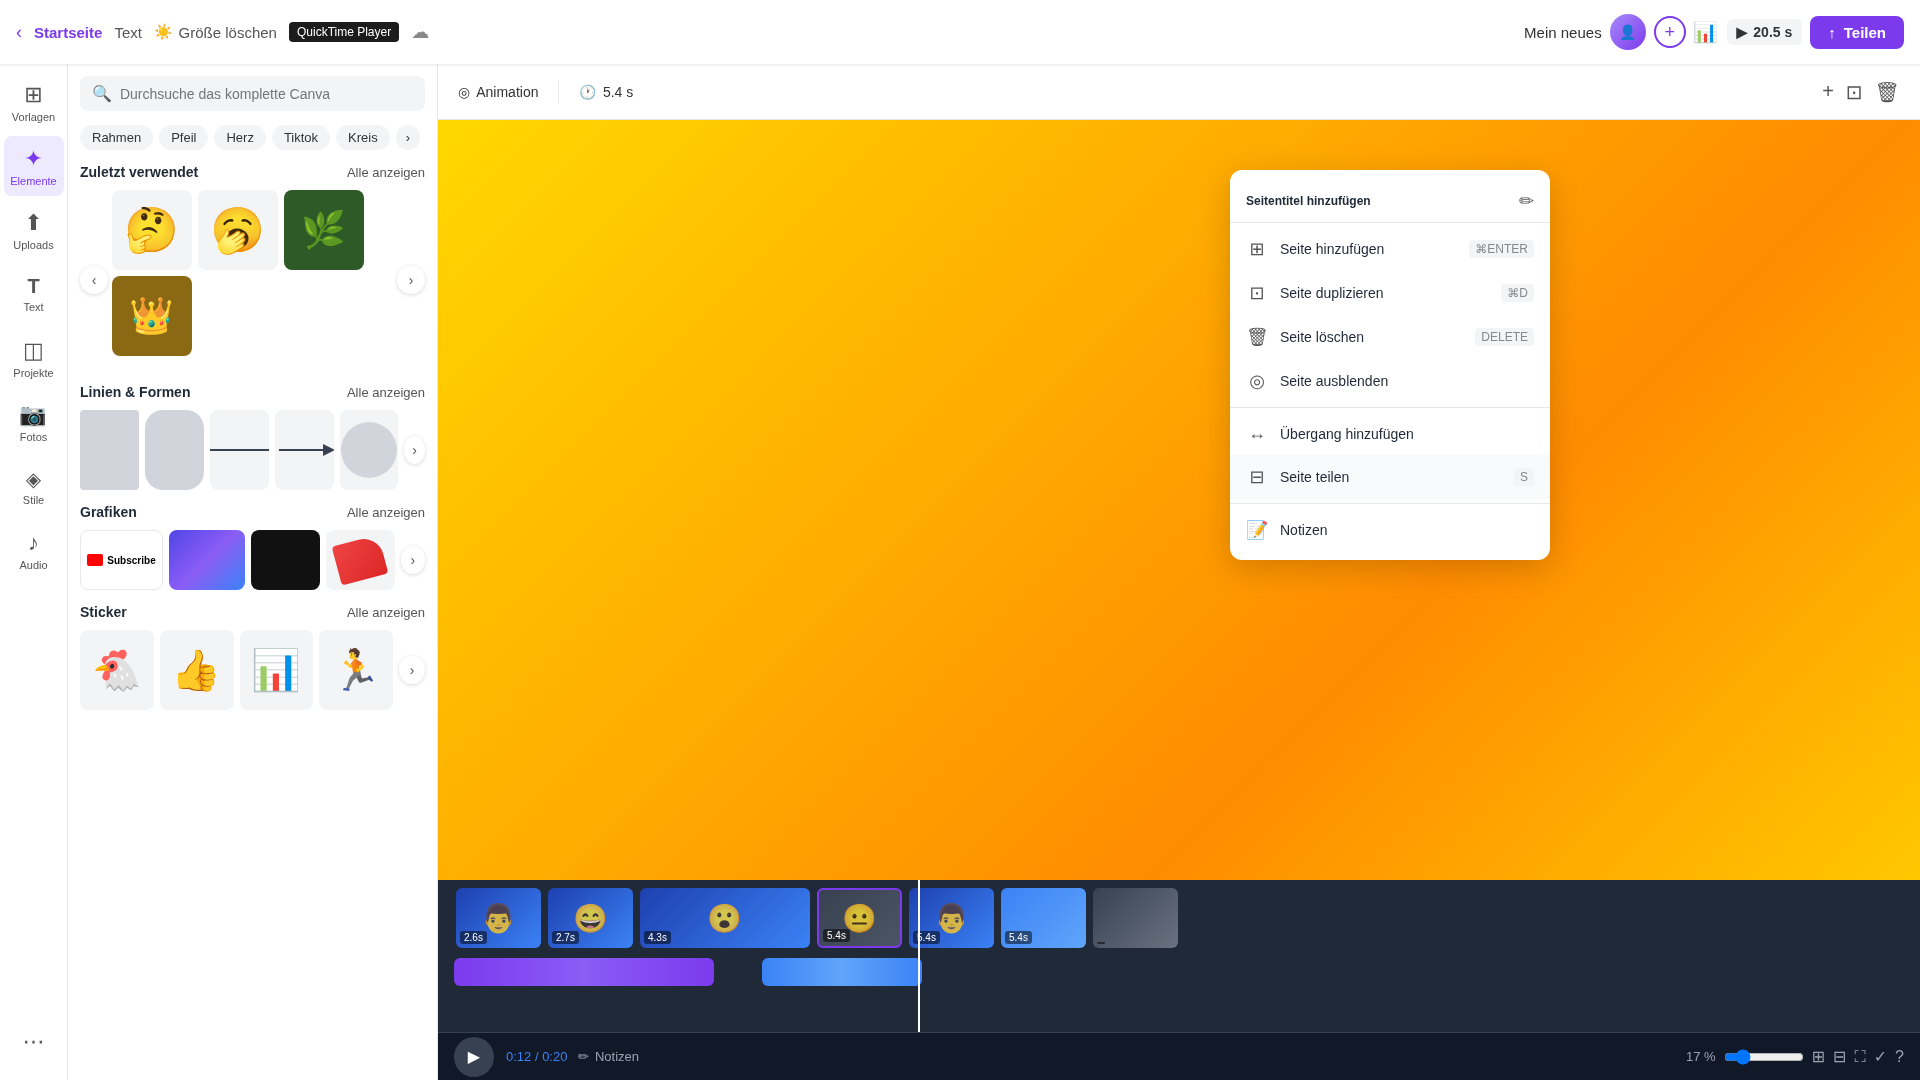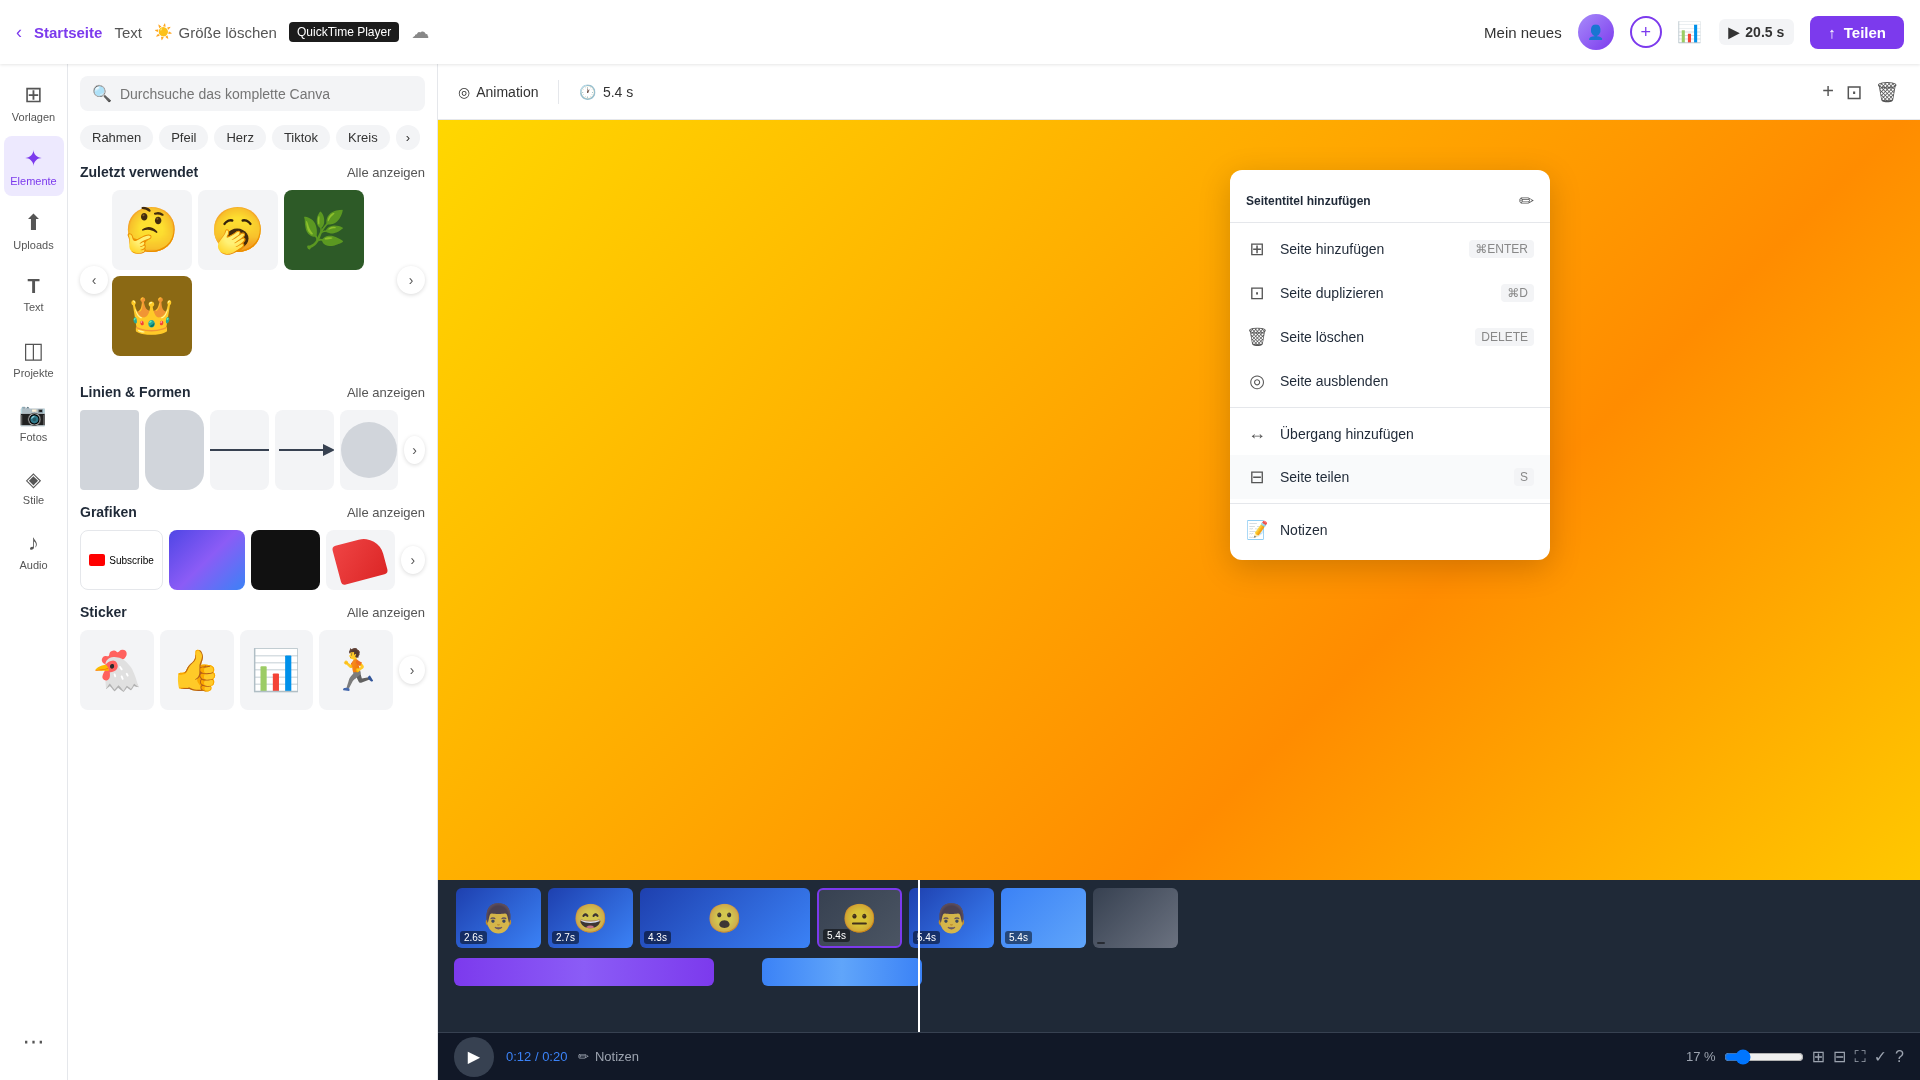--- a/index.html
+++ b/index.html
@@ -5,21 +5,21 @@
     * { box-sizing: border-box; margin: 0; padding: 0; }
     body { font-family: -apple-system, BlinkMacSystemFont, 'Segoe UI', sans-serif; background: #f0f0f0; width: 1920px; height: 1080px; overflow: hidden; position: relative; }
 
     
     .topbar {
       position: absolute; top: 0; left: 0; right: 0; height: 64px;
       background: white; display: flex; align-items: center; padding: 0 16px;
       box-shadow: 0 1px 3px rgba(0,0,0,0.1); z-index: 100; gap: 12px;
     }
     .topbar-left { display: flex; align-items: center; gap: 12px; flex: 1; }
-    .topbar-right { display: flex; align-items: center; gap: 16px; }
+    .topbar-right { display: flex; align-items: center; gap: 8px; }
     .back-btn { display: flex; align-items: center; gap: 6px; color: #7c3aed; font-weight: 600; font-size: 15px; cursor: pointer; text-decoration: none; }
     .back-arrow { font-size: 18px; color: #7c3aed; }
     .nav-btn { font-size: 15px; color: #555; cursor: pointer; font-weight: 500; }
     .size-btn { display: flex; align-items: center; gap: 6px; font-size: 15px; color: #555; cursor: pointer; font-weight: 500; }
     .quicktime-badge { background: #1c1c1c; color: white; font-size: 12px; padding: 3px 8px; border-radius: 4px; }
     .cloud-icon { font-size: 18px; color: #888; cursor: pointer; }
     .project-title { font-size: 15px; font-weight: 500; color: #333; margin-left: auto; }
     .avatar-btn { width: 36px; height: 36px; border-radius: 50%; background: #ccc; overflow: hidden; cursor: pointer; }
     .avatar-img { width: 100%; height: 100%; background: linear-gradient(135deg, #a78bfa, #7c3aed); display: flex; align-items: center; justify-content: center; color: white; font-size: 14px; }
     .add-btn { width: 32px; height: 32px; border-radius: 50%; border: 2px solid #7c3aed; color: #7c3aed; display: flex; align-items: center; justify-content: center; cursor: pointer; font-size: 18px; }
@@ -276,21 +276,21 @@
   </div>
 
   <div class="section-header">
     <span class="section-title">Grafiken</span>
     <span class="section-link">Alle anzeigen</span>
   </div>
   <div class="row-nav" style="display:flex;align-items:center;gap:6px;margin-bottom:14px;">
     <div class="graphic-thumb" style="width:96px;height:60px;background:#fff;border:1px solid #e5e7eb;border-radius:8px;display:flex;align-items:center;justify-content:center;flex-direction:column;">
       <div style="display:flex;align-items:center;gap:4px;">
         <div style="width:16px;height:12px;background:red;border-radius:2px;"></div>
-        <span style="font-size:10px;font-weight:400;">Subscribe</span>
+        <span style="font-size:10px;font-weight:700;">Subscribe</span>
       </div>
     </div>
     <div class="graphic-thumb" style="width:88px;height:60px;background:linear-gradient(135deg,#4f46e5,#8b5cf6,#3b82f6);border-radius:8px;"></div>
     <div class="graphic-thumb" style="width:80px;height:60px;background:#111;border-radius:8px;"></div>
     <div class="graphic-thumb" style="width:80px;height:60px;background:#f3f4f6;border-radius:8px;display:flex;align-items:center;justify-content:center;">
       <div style="width:48px;height:40px;background:linear-gradient(135deg,#ef4444,#dc2626);border-radius:4px 20px 4px 4px;transform:rotate(-15deg);"></div>
     </div>
     <div class="nav-arrow">›</div>
   </div>
 

